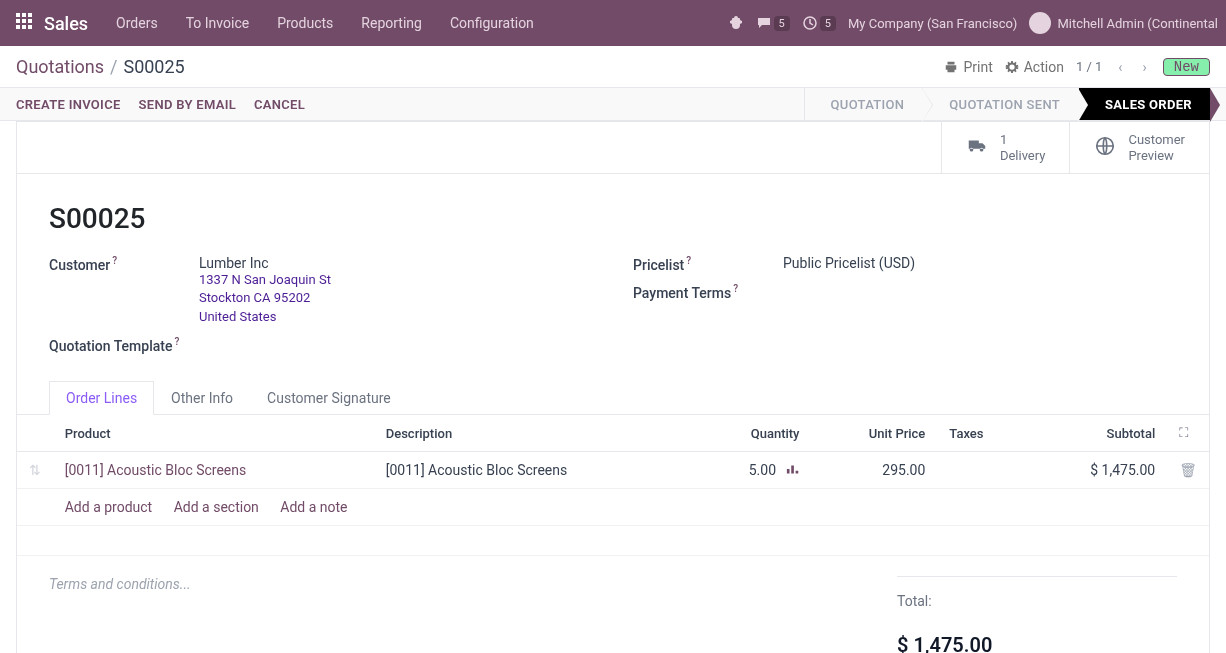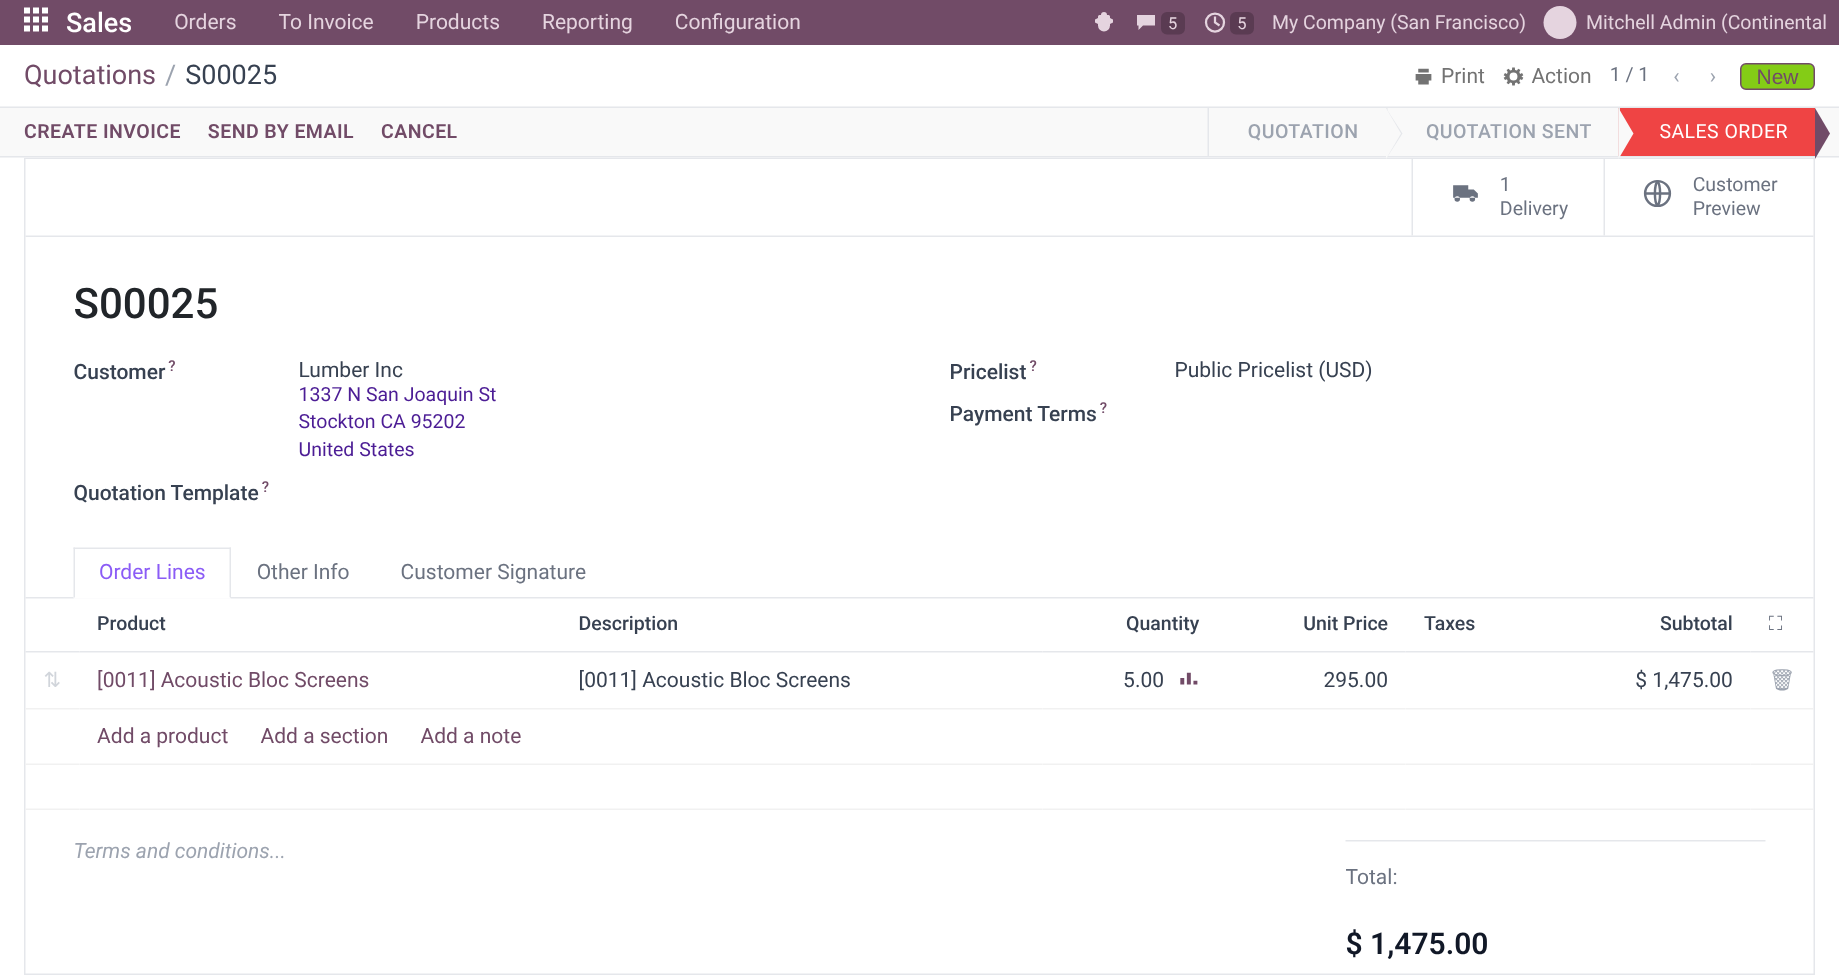--- a/index.html
+++ b/index.html
@@ -1,44 +1,44 @@
 <!DOCTYPE html>
 <html><head>
 <meta charset="utf-8">
 <style>
   * { box-sizing: border-box; margin: 0; padding: 0; }
   body { font-family: -apple-system, BlinkMacSystemFont, "Segoe UI", Roboto, sans-serif; font-size: 14px; color: #374151; background: #fff; }
   
-  .topbar { background: #714b67; color: #fff; height: 30px; display: flex; align-items: center; padding: 0 8px; }
+  .topbar { background: #714b67; color: #fff; height: 46px; display: flex; align-items: center; padding: 0 8px; }
   .apps-icon { width: 20px; height: 20px; display: grid; grid-template-columns: repeat(3,4px); grid-template-rows: repeat(3,4px); gap: 2px; margin: 0 8px; cursor: pointer; }
   .apps-icon span { background: #fff; }
   .brand { font-size: 18px; font-weight: 500; margin-right: 16px; }
   .topnav { display: flex; gap: 4px; }
   .topnav-item { padding: 8px 12px; color: #e5d4df; font-size: 14px; cursor: pointer; }
   .topbar-right { margin-left: auto; display: flex; align-items: center; gap: 12px; color: #e5d4df; font-size: 13px; }
   .badge-count { background: #5a3b52; border-radius: 4px; padding: 1px 5px; font-size: 11px; margin-left: 2px; }
   .icon-btn { display: inline-flex; align-items: center; cursor: pointer; }
   .avatar { width: 22px; height: 22px; border-radius: 50%; background: #e5d4df; display: inline-block; margin-right: 6px; }
 
   .control-panel { padding: 10px 16px; display: flex; align-items: center; }
   .breadcrumb-root { color: #714b67; font-size: 18px; cursor: pointer; }
   .breadcrumb-sep { color: #9ca3af; font-size: 18px; margin: 0 6px; }
   .breadcrumb-current { color: #374151; font-size: 18px; }
   .cp-right { margin-left: auto; display: flex; align-items: center; gap: 12px; }
   .cp-btn-link { color: #737373; cursor: pointer; display: inline-flex; align-items: center; gap: 5px; font-size: 14px; }
   .pager { color: #6b7280; font-size: 13px; }
   .pager-arrow { color: #9ca3af; padding: 0 4px; cursor: pointer; }
-  .btn-new { border: 1px solid #714b67; color: #714b67; background: #84cc16; padding: 0 10px; border-radius: 4px; font-size: 14px; cursor: pointer; }
+  .btn-new { border: 1px solid #714b67; color: #714b67; background: #86efac; padding: 0 10px; border-radius: 4px; font-size: 14px; cursor: pointer; font-family: Liberation Mono, monospace; }
 
   .statusbar { background: #f9f9f9; border-top: 1px solid #e5e7eb; border-bottom: 1px solid #e5e7eb; height: 34px; display: flex; align-items: stretch; padding: 0 16px; }
   .statusbar-left { display: flex; align-items: center; gap: 18px; }
   .sb-btn { color: #714b67; font-weight: 600; font-size: 13px; letter-spacing: 0.3px; cursor: pointer; }
   .statusbar-right { margin-left: auto; display: flex; align-items: stretch; text-align: right; }
   .stage { display: flex; align-items: center; padding: 0 18px 0 26px; color: #9ca3af; font-size: 13px; font-weight: 500; border-left: 1px solid #e5e7eb; position: relative; letter-spacing: 0.3px; }
-  .stage.active { background: #ef4444; color: #fff; font-weight: 400; }
+  .stage.active { background: #000000; color: #fff; font-weight: 700; }
   .stage::after { content: ""; position: absolute; right: -10px; top: 0; width: 0; height: 0; border-top: 17px solid transparent; border-bottom: 17px solid transparent; border-left: 10px solid #f9f9f9; z-index: 1; }
   .stage.active::after { border-left-color: #714b67; }
   .stage::before { content: ""; position: absolute; right: -11px; top: 0; width: 0; height: 0; border-top: 17px solid transparent; border-bottom: 17px solid transparent; border-left: 11px solid #e5e7eb; z-index: 0; }
   .stage.active::before { display:none; }
 
   .sheet-wrap { padding: 0 16px 20px; }
   .sheet { border: 1px solid #e5e7eb; background: #fff; }
   .button-box { display: flex; justify-content: flex-end; border-bottom: 1px solid #e5e7eb; }
   .stat-btn { display: flex; align-items: center; gap: 12px; padding: 10px 24px; border-left: 1px solid #e5e7eb; cursor: pointer; }
   .stat-btn .stat-text { display: flex; flex-direction: column; color: #6b7280; font-size: 13px; line-height: 1.2; }

